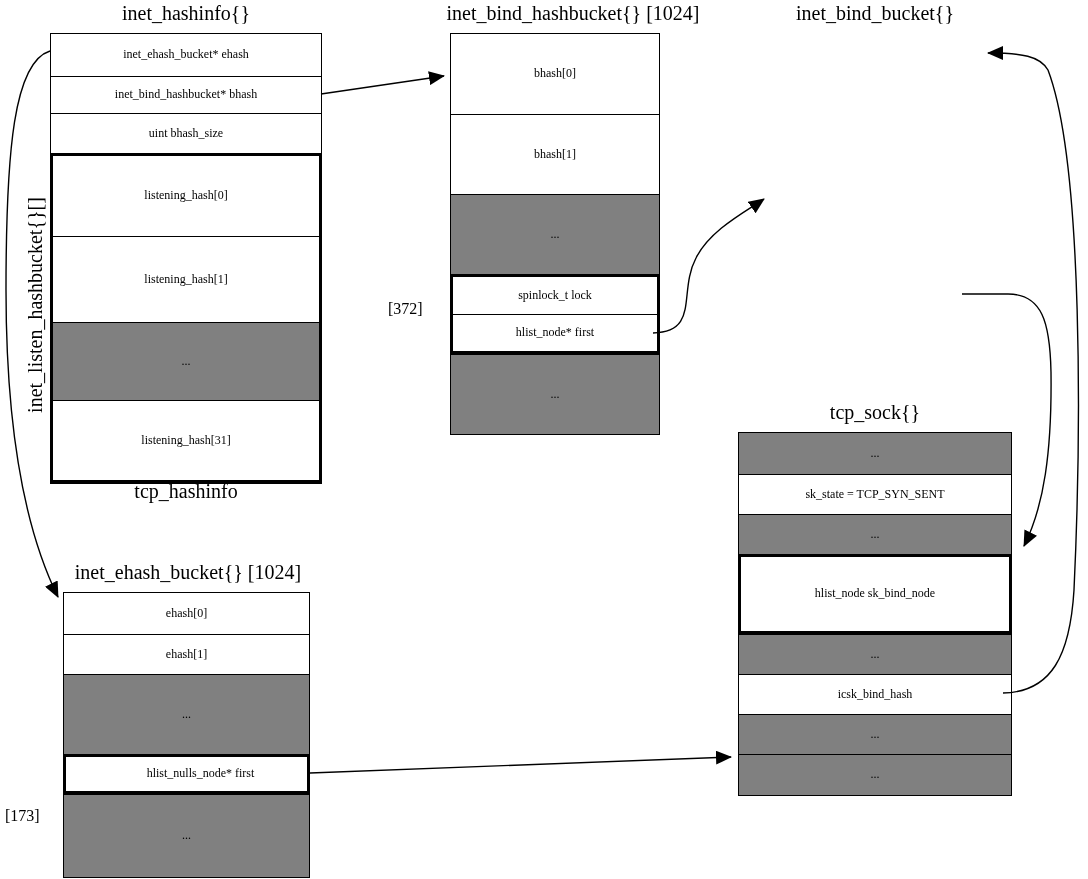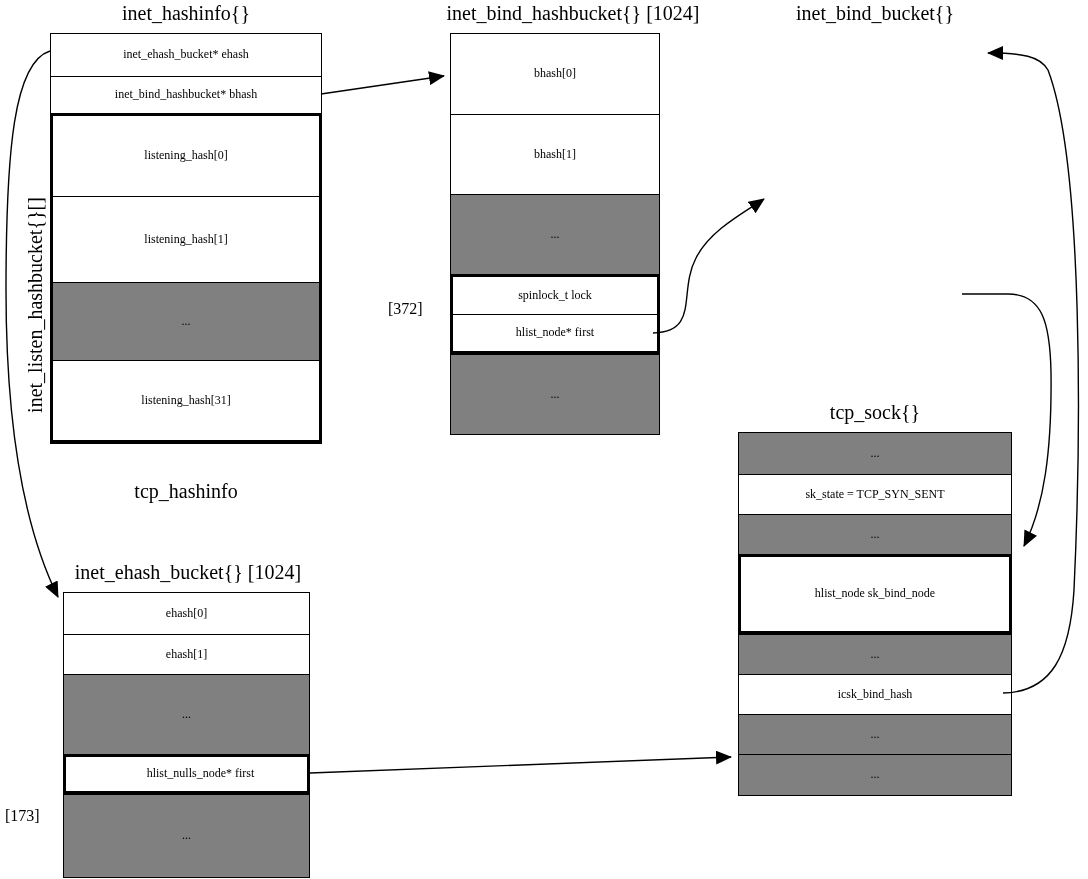--- a/index.html
+++ b/index.html
@@ -38,20 +38,21 @@
 
 <div class="canvas">
 
   <div class="title" style="left:50px; top:2px; width:272px;">inet_hashinfo{}</div>
 
   <div class="side-label">inet_listen_hashbucket{}[]</div>
 
   <div class="box" style="left:50px; top:33px; width:272px;">
     <div class="row" style="height:42px;">inet_ehash_bucket* ehash</div>
     <div class="row" style="height:37px;">inet_bind_hashbucket* bhash</div>
+    <div class="row" style="height:40px;">uint bhash_size</div>
     <div class="bold-group">
       <div class="row" style="height:80px;">listening_hash[0]</div>
       <div class="row" style="height:86px;">listening_hash[1]</div>
       <div class="row gray" style="height:78px;">...</div>
       <div class="row" style="height:80px;">listening_hash[31]</div>
     </div>
   </div>
 
   <div class="caption" style="left:50px; top:480px; width:272px;">tcp_hashinfo</div>
 

